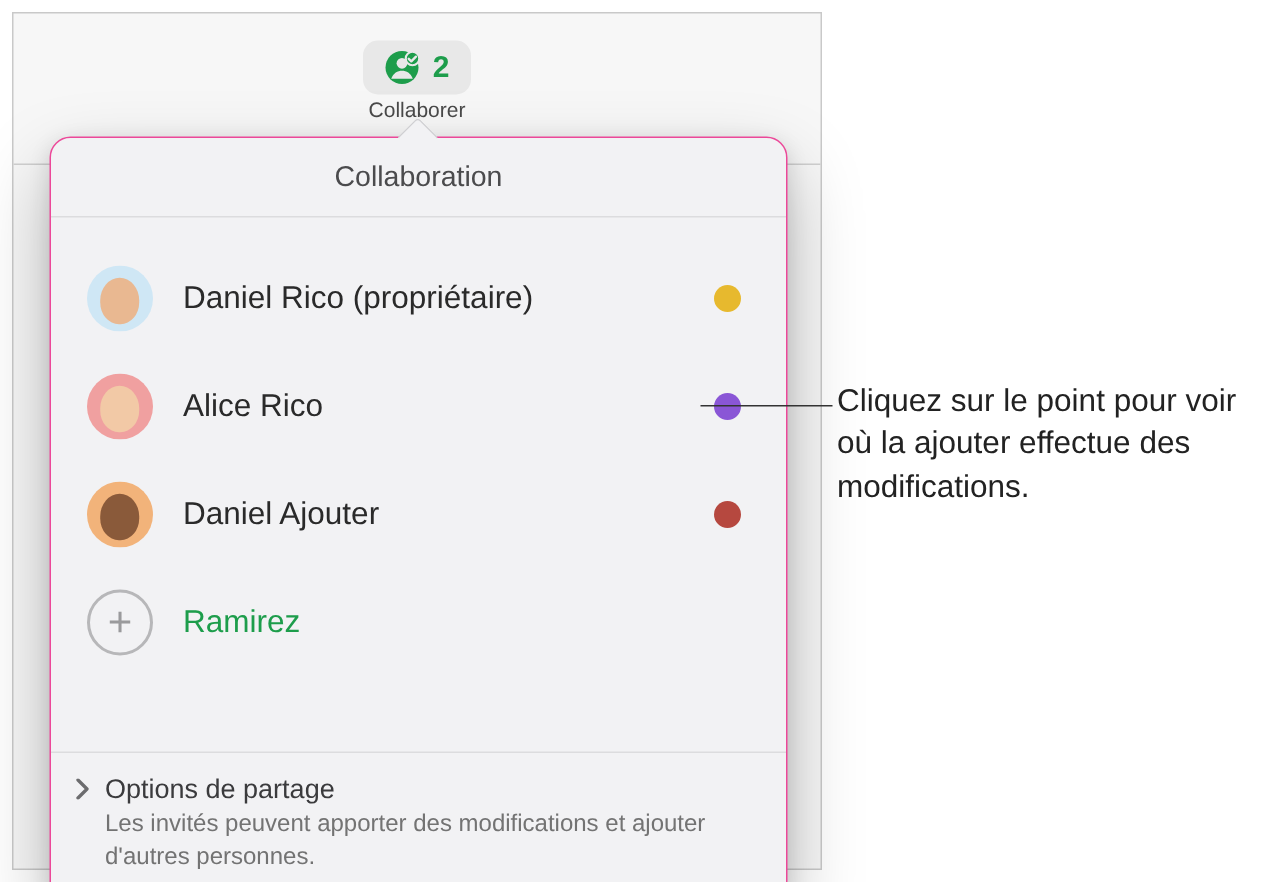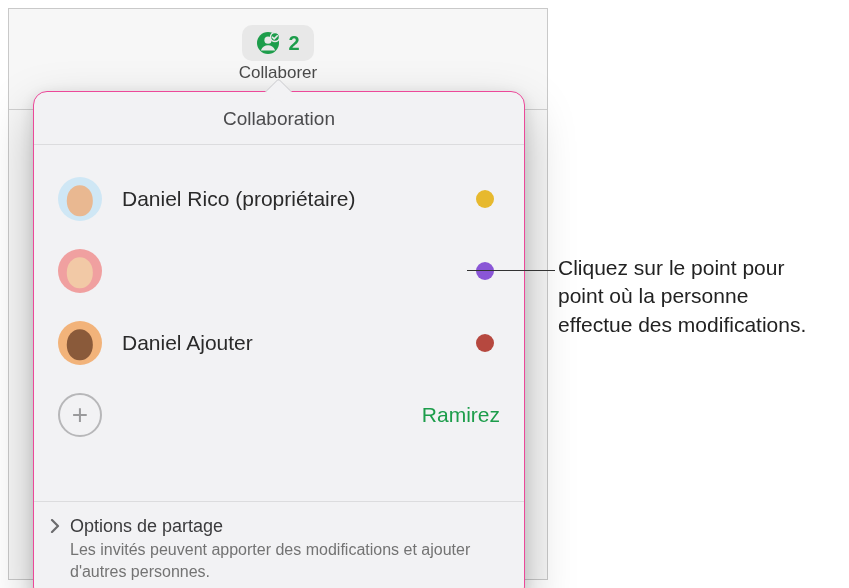--- a/index.html
+++ b/index.html
@@ -44,21 +44,21 @@
     display: flex;
     align-items: center;
     justify-content: center;
   }
   .pill-count {
     font-size: 20px;
     font-weight: 600;
     color: #1d9d4b;
   }
   .topbar-label {
-    font-size: 17px;
+    font-size: 14px;
     color: #4a4a4a;
   }
   .divider-line {
     position: absolute;
     left: 0; right: 0;
     top: 100px;
     height: 1px;
     background: #d0d0d0;
   }
   .popover {
@@ -92,21 +92,20 @@
     padding: 16px 0 14px;
     border-bottom: 1px solid #dcdcde;
   }
   .list {
     padding: 18px 24px 10px 24px;
   }
   .row {
     display: flex;
     align-items: center;
     padding: 14px 0;
-    justify-content: space-between;
   }
   .avatar {
     width: 44px;
     height: 44px;
     border-radius: 50%;
     margin-right: 20px;
     flex-shrink: 0;
     position: relative;
     overflow: hidden;
   }
@@ -223,20 +222,21 @@
         </div>
         <div class="name">Daniel Rico (propriétaire)</div>
         <div class="dot" style="background:#e7b92e"></div>
       </div>
 
       <div class="row">
         <div class="avatar">
           <div class="av-bg" style="background:#f0a0a0"></div>
           <div class="av-face" style="background:#f2c9a6"></div>
         </div>
+        <div class="name">Alice Rico</div>
         <div class="dot" style="background:#8a56d6"></div>
       </div>
 
       <div class="row">
         <div class="avatar">
           <div class="av-bg" style="background:#f2b37a"></div>
           <div class="av-face" style="background:#8a5a3a"></div>
         </div>
         <div class="name">Daniel Ajouter</div>
         <div class="dot" style="background:#b6483f"></div>
@@ -257,13 +257,13 @@
             </svg>
         </div>
         <div class="footer-title">Options de partage</div>
       </div>
       <div class="footer-sub">Les invités peuvent apporter des modifications et ajouter d'autres personnes.</div>
     </div>
   </div>
 </div>
 
 <div class="callout-line"></div>
-<div class="callout">Cliquez sur le point pour point où la personne effectue des modifications.</div>
+<div class="callout">Cliquez sur le point pour voir où la ajouter effectue des modifications.</div>
 
 </body></html>

